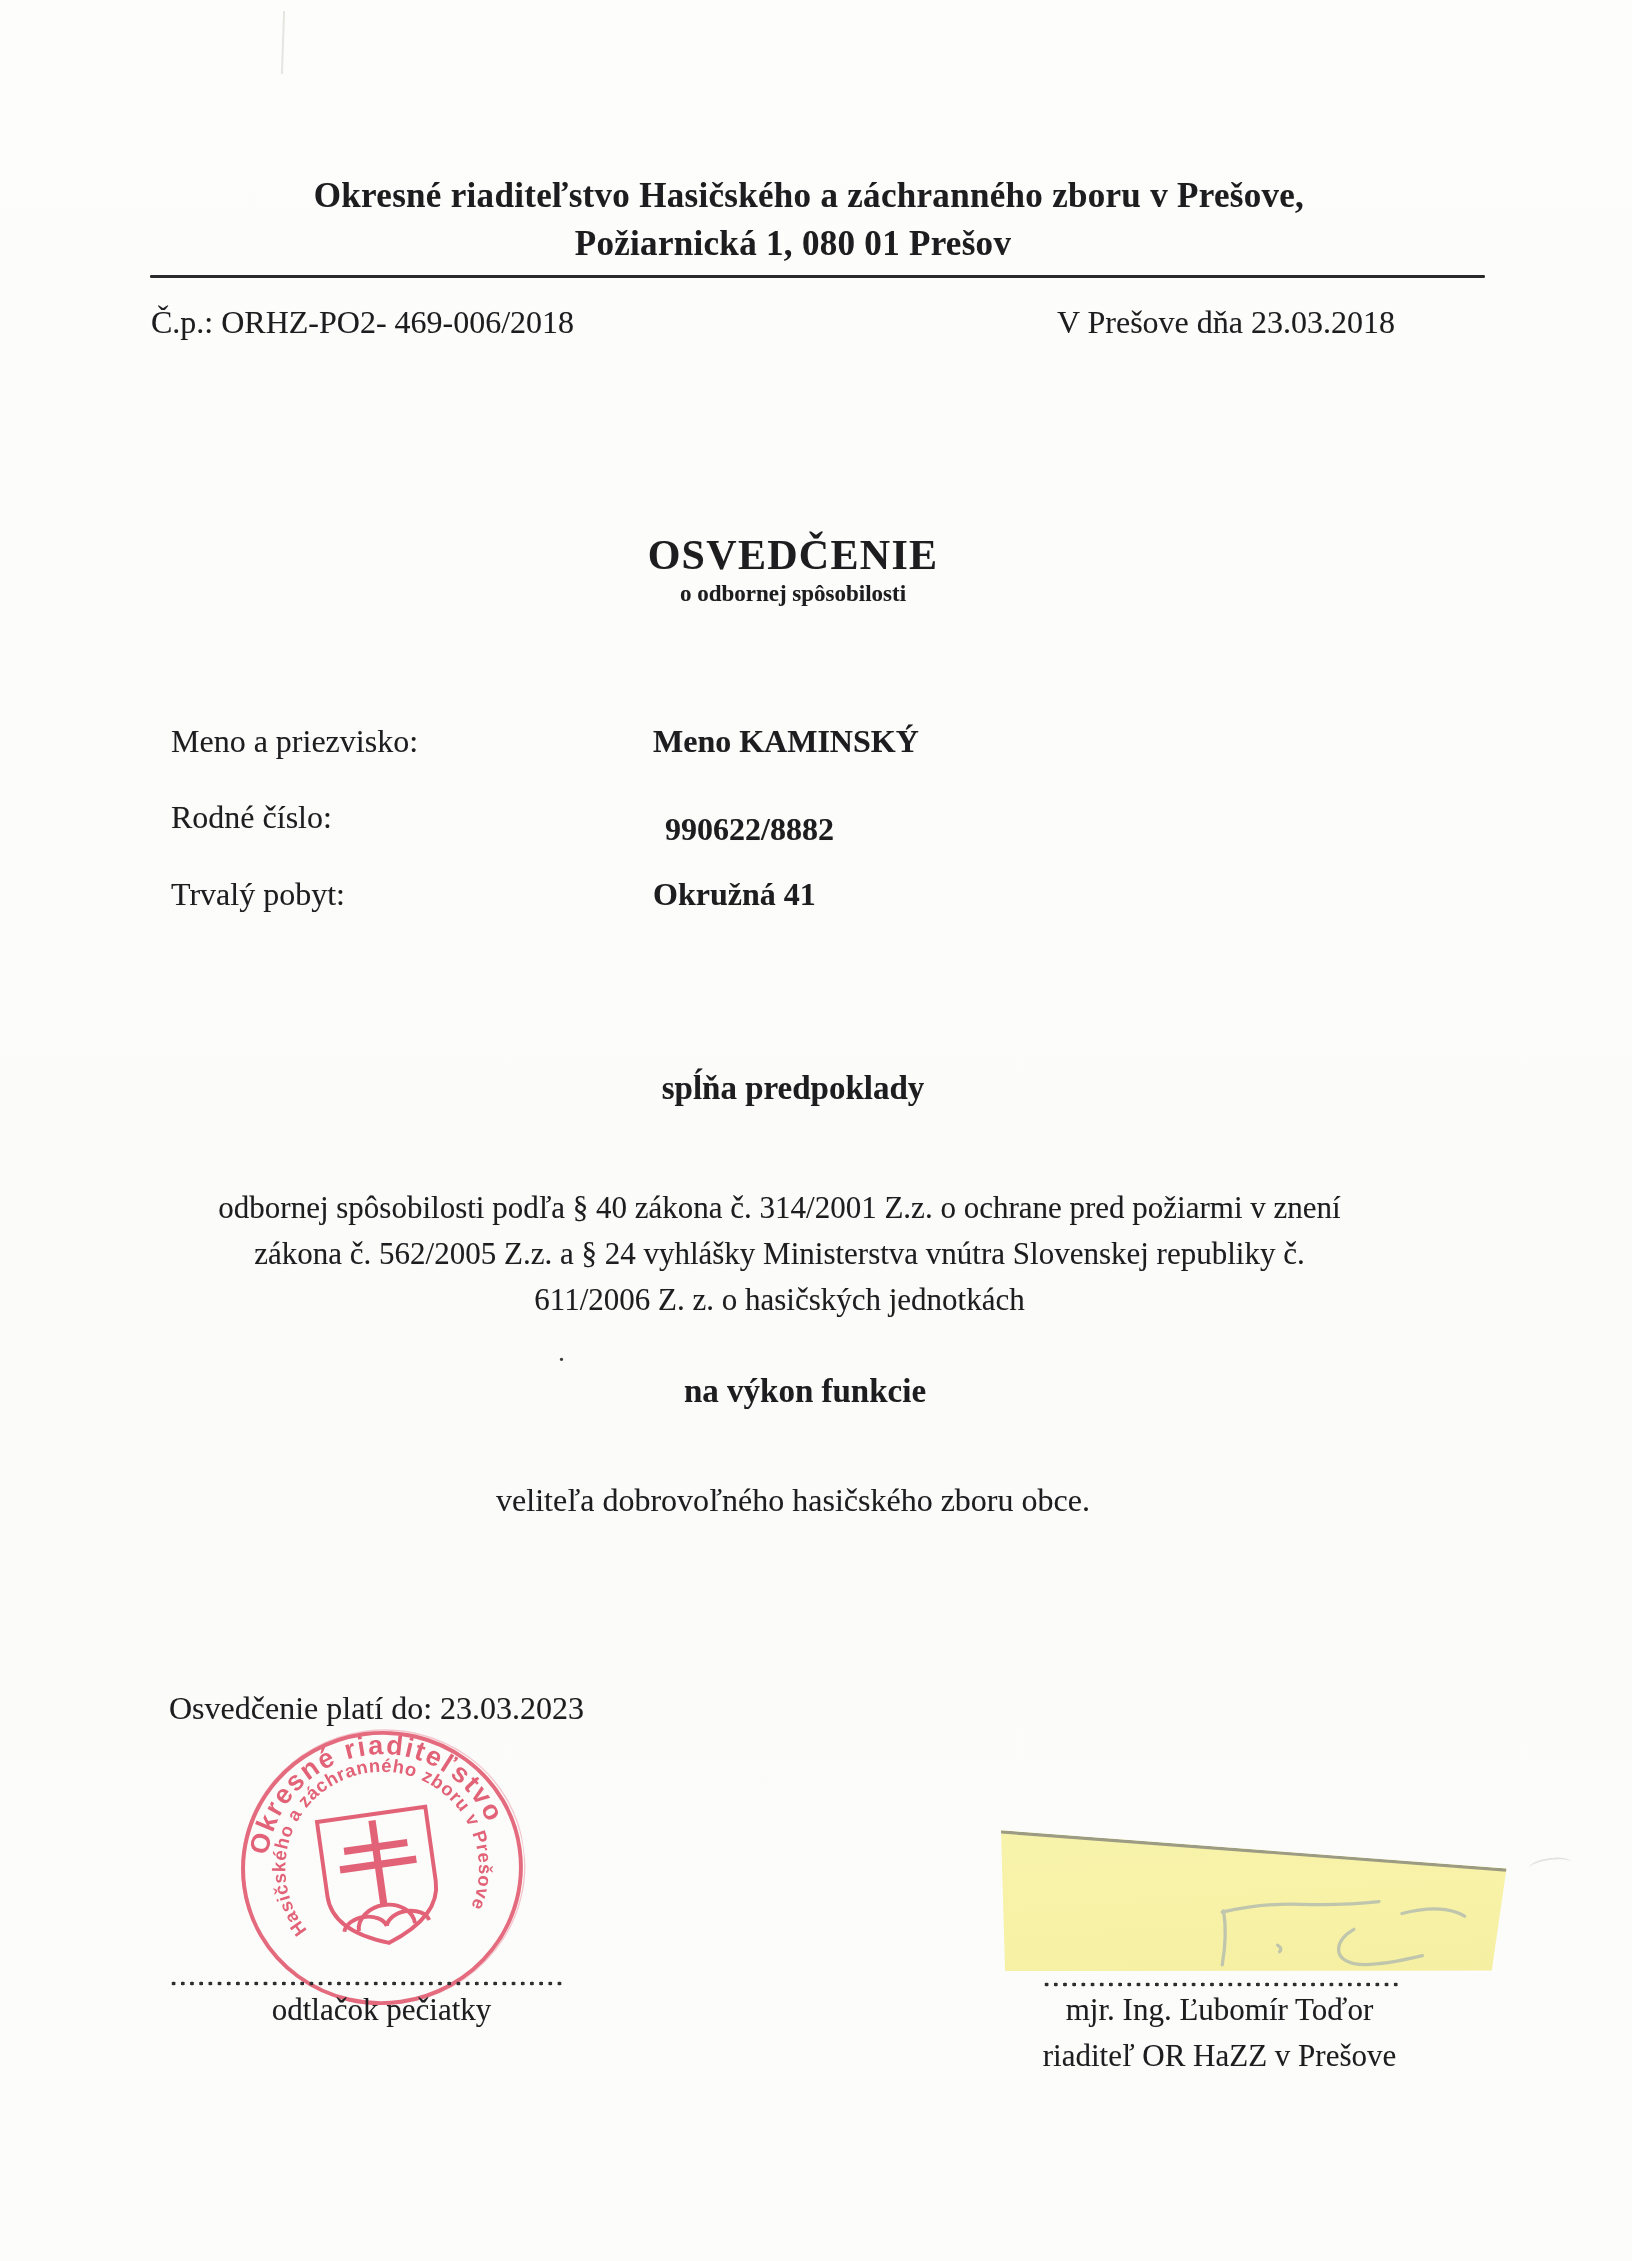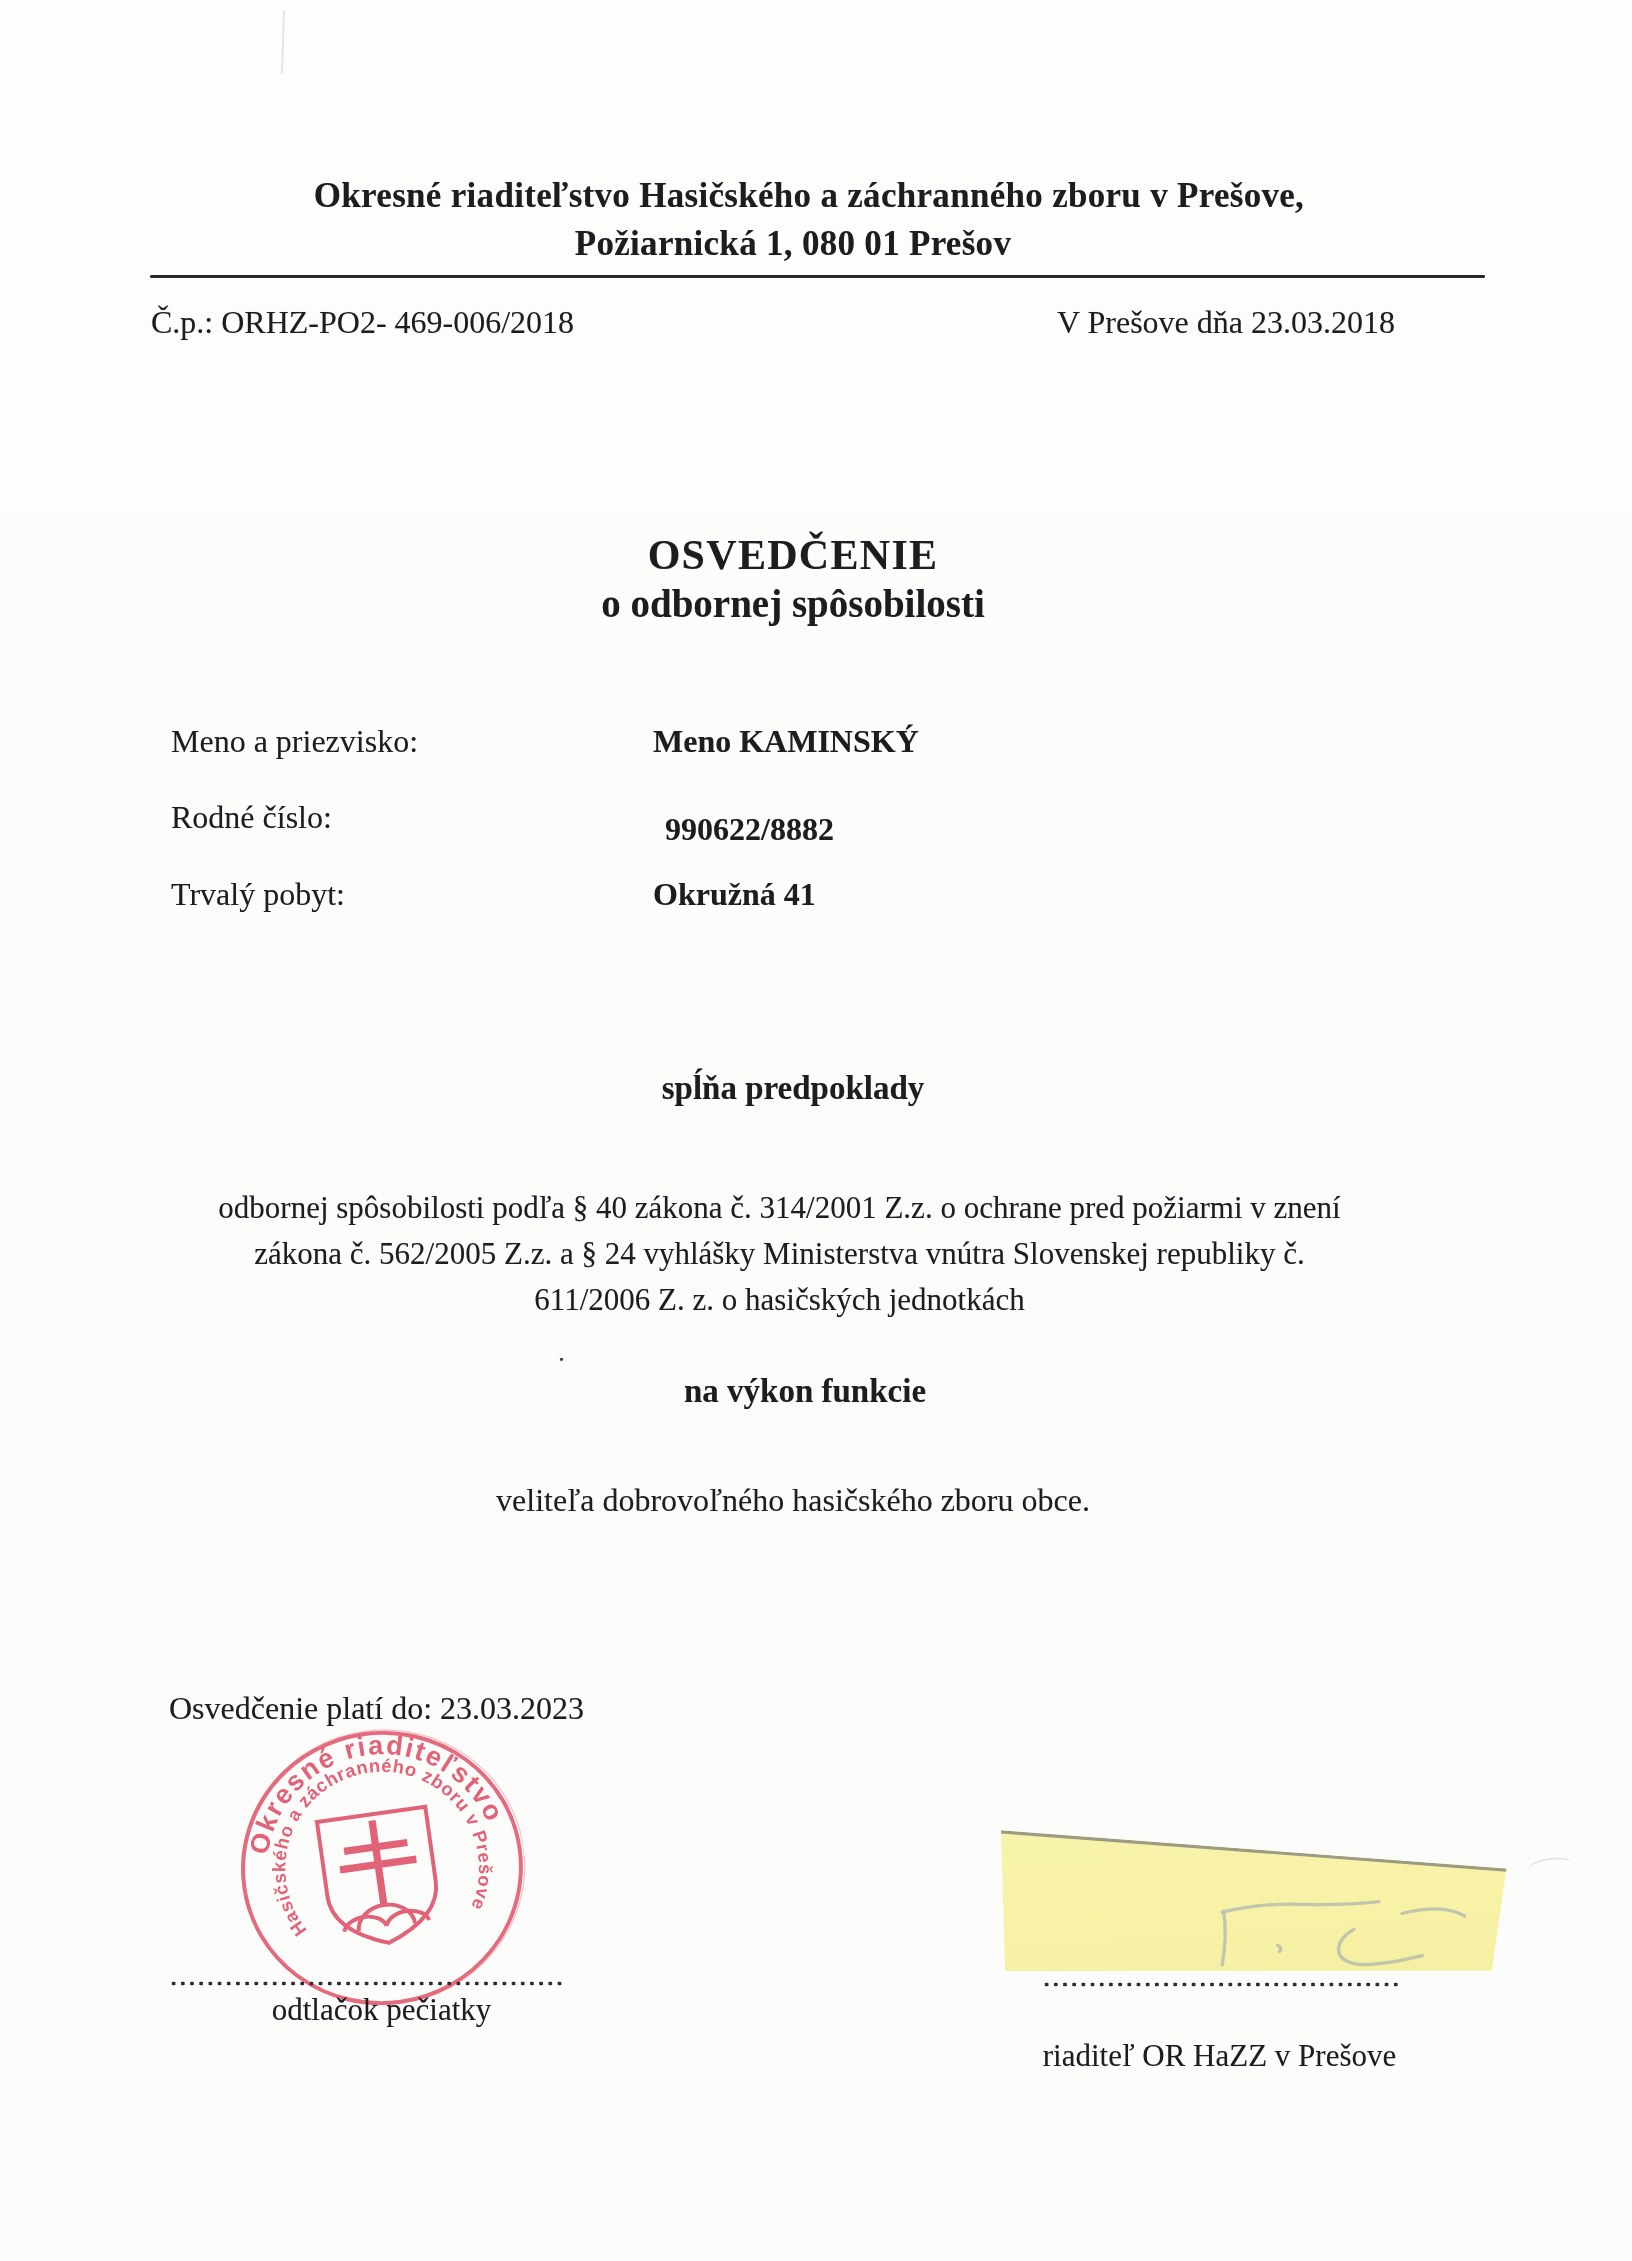--- a/index.html
+++ b/index.html
@@ -19,21 +19,21 @@
   .ink { color: #1d1d20; text-shadow: 0 0 0.7px rgba(20,20,25,0.28); }
   .b { font-weight: bold; }
   .ctr { text-align: center; }
   
   .mid { left: 0; width: 1586px; text-align: center; }
 
   .hdr { font-size: 35px; letter-spacing: 0.3px; }
   .rule { height: 3.3px; background: #2a2a2c; border-radius: 1.3px; }
   .refline { font-size: 32px; }
   .title-main { font-size: 42px; letter-spacing: 1.3px; }
-  .title-sub { font-size: 39px; }
+  .title-sub { font-size: 23px; }
   .field-label { font-size: 32px; }
   .field-value { font-size: 32px; font-weight: bold; }
   .lead { font-size: 33px; }
   .para { font-size: 31px; line-height: 46px; }
   .small-dot { font-size: 28px; color: #3a3a3c; }
   .caption { font-size: 31px; }
 
   .dots {
     height: 5.3px;
     background-image: radial-gradient(circle, #2d2d2f 1.8px, rgba(0,0,0,0) 2.3px);
@@ -147,16 +147,17 @@
         <path d="M 336 126 Q 395 112 455 114 Q 520 116 574 110"></path>
         <path d="M 338 124 Q 344 160 336 206"></path>
         <path d="M 536 152 C 508 168 502 196 536 204 C 560 209 598 202 640 192"></path>
         <path d="M 609 128 q 38 -10 66 -6 q 18 3 29 10"></path>
         <path d="M 420 176 q 8 5 3 10"></path>
       </g>
     </svg>
   </div>
 
   <div class="abs dots" style="left:1042px; top:1982px; width:359px;"></div>
+  <div class="abs ink caption ctr" style="left:987px; top:1992px; width:465px;">mjr. Ing. Ľubomír Toďor</div>
   <div class="abs ink caption ctr" style="left:987px; top:2038px; width:465px;">riaditeľ OR HaZZ v Prešove</div>
 
 </div>
 
 
 </body></html>

